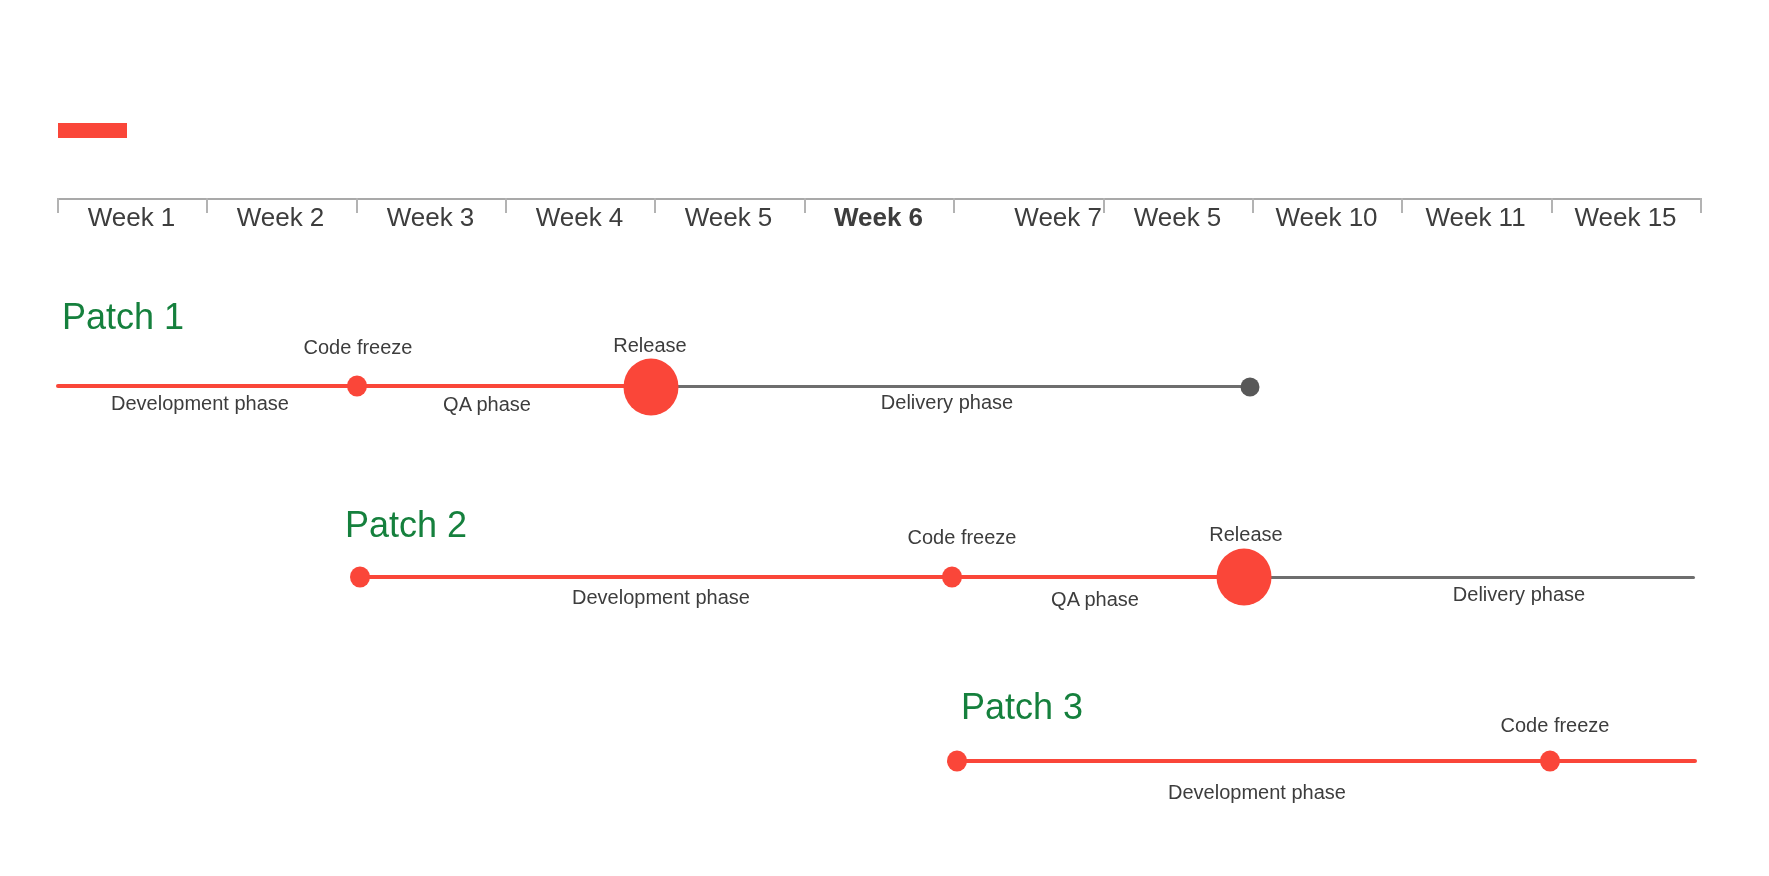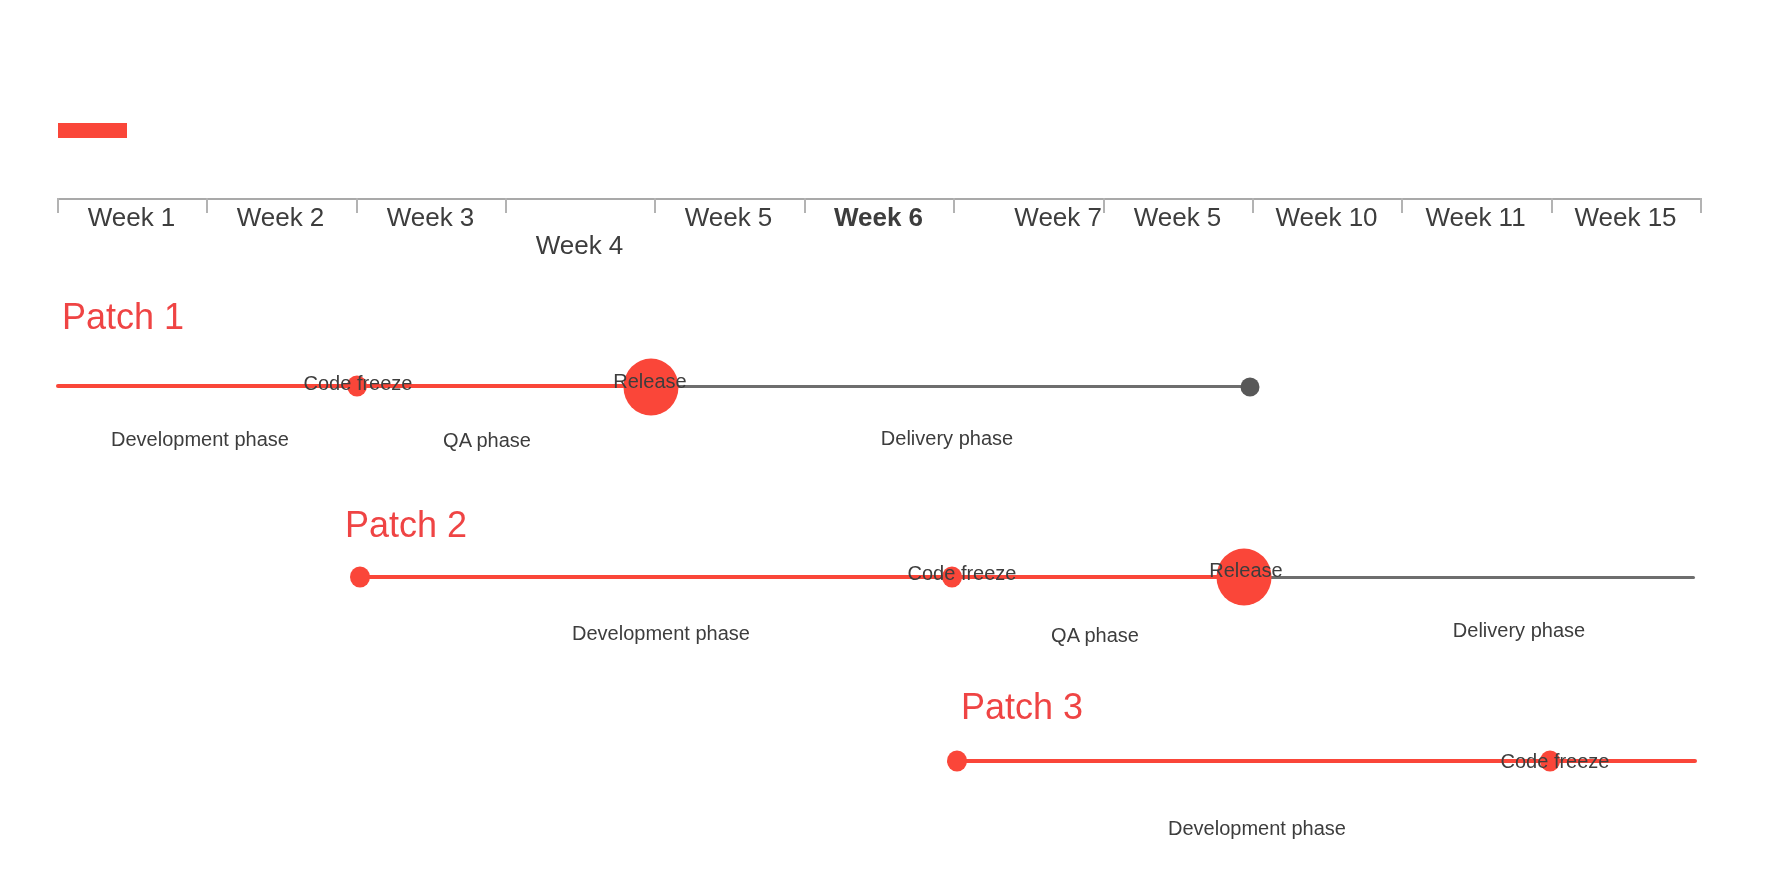--- a/index.html
+++ b/index.html
@@ -53,32 +53,31 @@
     position:absolute;
     border-radius:50%;
     transform:translate(-50%,-50%);
   }
   .dot.small{width:20px;height:21px;background:var(--accent-red,#fa4639);}
   .dot.big{width:55px;height:57px;background:var(--accent-red,#fa4639);}
   .dot.end{width:19px;height:19px;background:var(--end-dot-gray,#585858);}
   .patch-title{
     position:absolute;
     font-size:36px;
-    color:#ef4444;
+    color:#15803d;
     line-height:1;
     white-space:nowrap;
   }
   .lbl{
     position:absolute;
     transform:translateX(-50%);
     font-size:20px;
     color:var(--text-dark,#3d3d3d);
     line-height:1.2;
     white-space:nowrap;
-    margin-top:36px;
   }
 </style>
 </head>
 <body>
 
 <div class="canvas">
 
   <div class="accent-bar" style="left:58px; top:123px; width:69px; height:15px;"></div>
 
   <div>
@@ -92,21 +91,21 @@
     <div class="hdr-tick" style="left:953px;  top:198px;"></div>
     <div class="hdr-tick" style="left:1103px; top:198px;"></div>
     <div class="hdr-tick" style="left:1252px; top:198px;"></div>
     <div class="hdr-tick" style="left:1401px; top:198px;"></div>
     <div class="hdr-tick" style="left:1551px; top:198px;"></div>
     <div class="hdr-tick" style="left:1700px; top:198px;"></div>
 
     <div class="week-cell" style="left:57px;   top:203px;">Week 1</div>
     <div class="week-cell" style="left:206px;  top:203px;">Week 2</div>
     <div class="week-cell" style="left:356px;  top:203px;">Week 3</div>
-    <div class="week-cell" style="left:505px;  top:203px;margin-top:28px;">Week 4</div>
+    <div class="week-cell" style="left:505px;  top:203px;">Week 4</div>
     <div class="week-cell" style="left:654px;  top:203px;">Week 5</div>
     <div class="week-cell" style="left:804px;  top:203px;font-weight:bold;">Week 6</div>
     <div class="week-cell" style="left:953px;  top:203px;text-align:right;">Week 7</div>
     <div class="week-cell" style="left:1103px; top:203px;">Week 5</div>
     <div class="week-cell" style="left:1252px; top:203px;">Week 10</div>
     <div class="week-cell" style="left:1401px; top:203px;">Week 11</div>
     <div class="week-cell" style="left:1551px; top:203px;">Week 15</div>
   </div>
 
   <div>

